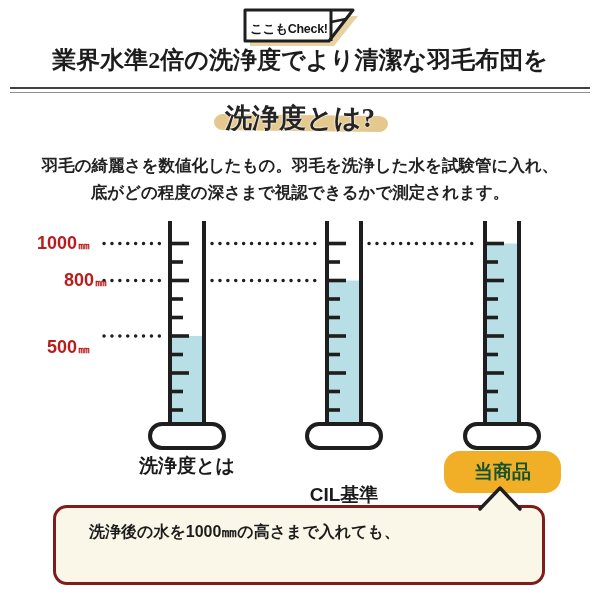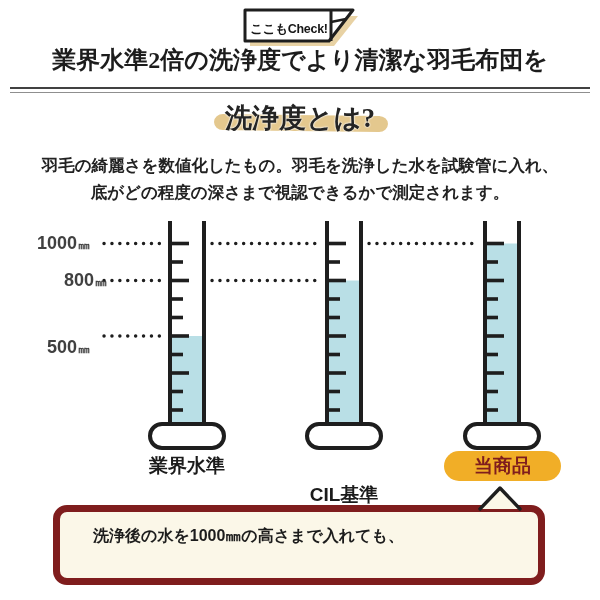--- a/index.html
+++ b/index.html
@@ -27,35 +27,35 @@
     font-family:"Liberation Serif","DejaVu Serif",serif;font-size:27px;font-weight:700;color:#242424;
     text-shadow:0 0 2px #fff,0 0 2px #fff;}
 
   
   .desc{position:absolute;left:0;right:0;top:152px;text-align:center;
     font-size:16.5px;font-weight:700;line-height:27px;color:#222;}
 
   
   .chart{position:absolute;inset:0;}
   #tube-svg{position:absolute;left:0;top:0;width:600px;height:600px;}
-  .axis-label{position:absolute;left:0;width:90px;text-align:right;color:#404040;
+  .axis-label{position:absolute;left:0;width:90px;text-align:right;color:#b91c1c;
     font-weight:700;line-height:21px;white-space:nowrap;}
   .axis-label .num{font-size:18px;}
   .axis-label .unit{font-size:12px;margin-left:1px;}
   .al-1000{top:233px;} .al-800{top:270px;margin-left:17px;} .al-500{top:325px;margin-top:12px;}
   .tube-label{position:absolute;top:453px;width:140px;text-align:center;
     font-size:19px;font-weight:700;color:#1b1b1b;}
   .tl-1{left:117px;} .tl-2{left:274px;margin-top:29px;}
-  .product-badge{position:absolute;left:444px;top:451px;width:117px;height:30px;
+  .product-badge{position:absolute;left:444px;top:451px;width:117px;height:42px;
     background:#F1AE27;border-radius:16px;display:flex;align-items:center;justify-content:center;
-    font-size:19px;font-weight:700;color:#7f1d1d;}
+    font-size:19px;font-weight:700;color:#14532d;}
 
   
   .callout{position:absolute;left:53px;top:505px;width:492px;height:80px;box-sizing:border-box;
-    background:#FBF7E8;border:7px solid #7f1d1d;border-radius:14px;
+    background:#FBF7E8;border:3px solid #7f1d1d;border-radius:14px;
     padding:9px 14px 0 33px;font-size:16px;font-weight:700;line-height:30px;color:#1c1c1c;}
   .callout-pointer{position:absolute;left:477px;top:485px;z-index:3;}
 </style>
 </head>
 <body>
 
 <div class="page">
 
   <div class="badge">
     <svg width="120" height="42" viewBox="0 0 120 42">
@@ -133,21 +133,21 @@
     <div class="axis-label al-1000">
       <span class="num">1000</span><span class="unit">㎜</span>
     </div>
     <div class="axis-label al-800">
       <span class="num">800</span><span class="unit">㎜</span>
     </div>
     <div class="axis-label al-500">
       <span class="num">500</span><span class="unit">㎜</span>
     </div>
 
-    <div class="tube-label tl-1">業界水準</div>
+    <div class="tube-label tl-1">洗浄度とは</div>
     <div class="tube-label tl-2">CIL基準</div>
     <div class="product-badge">当商品</div>
   </div>
 
   <svg class="callout-pointer" width="46" height="26" viewBox="0 0 46 26">
     <path d="M3,24 L23,3 L43,24" fill="#FBF7E8" stroke="#1e1e1e" stroke-width="3.4" stroke-linecap="round" stroke-linejoin="round"></path>
   </svg>
   <div class="callout">
     <div>洗浄後の水を1000㎜の高さまで入れても、</div>
   </div>

